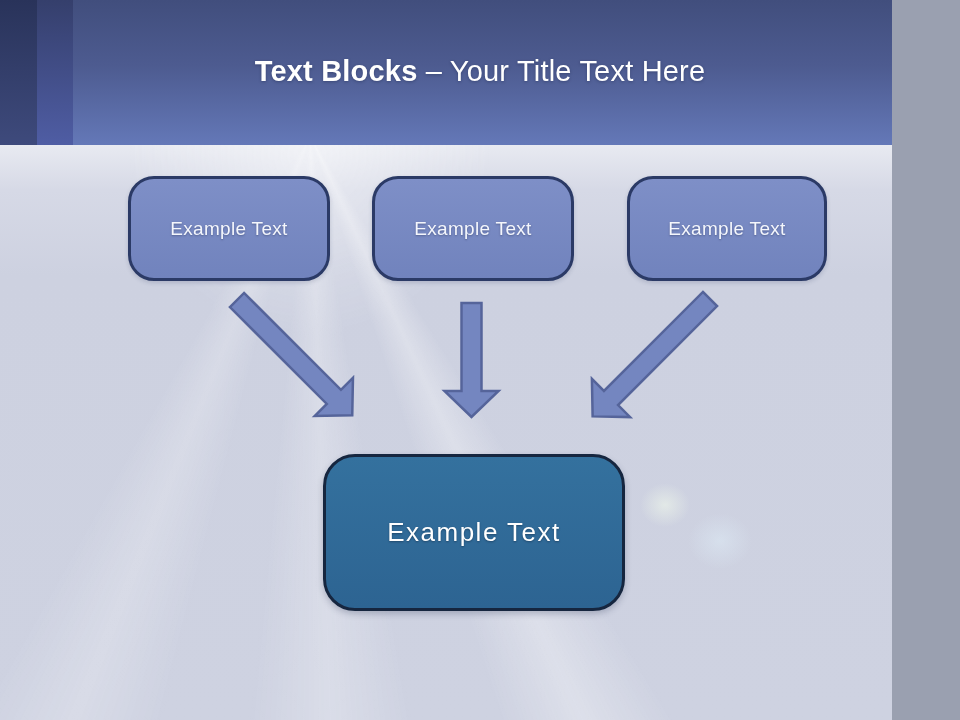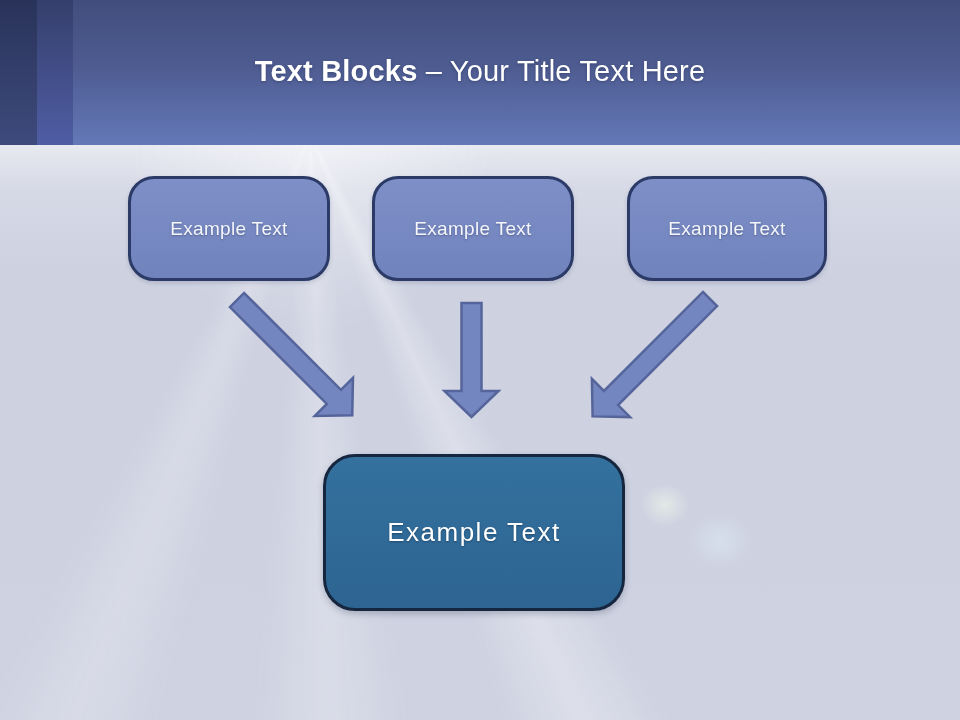--- a/index.html
+++ b/index.html
@@ -1,17 +1,17 @@
 <!DOCTYPE html>
 <html><head>
 <meta charset="utf-8">
 <style>
   html,body{margin:0;padding:0;background:#9aa0b0;}
   .slide{
-    position:relative;width:960px;height:720px;overflow:hidden;
+    position:relative;width:892px;height:720px;overflow:hidden;
     font-family:"Liberation Sans",sans-serif;
     background:#cdd1e0;
   }
   
   .header{
     position:absolute;left:0;top:0;width:960px;height:145px;
     background:linear-gradient(180deg,#414e7d 0%,#4d5b90 45%,#6478b8 100%);
   }
   .stripe-dark{
     position:absolute;left:0;top:0;width:37px;height:145px;

